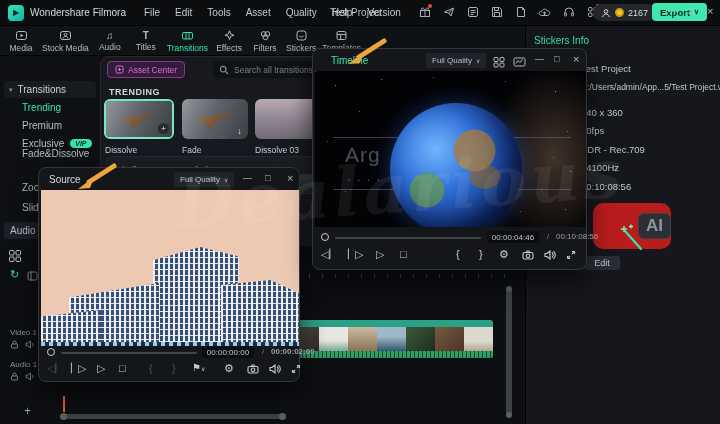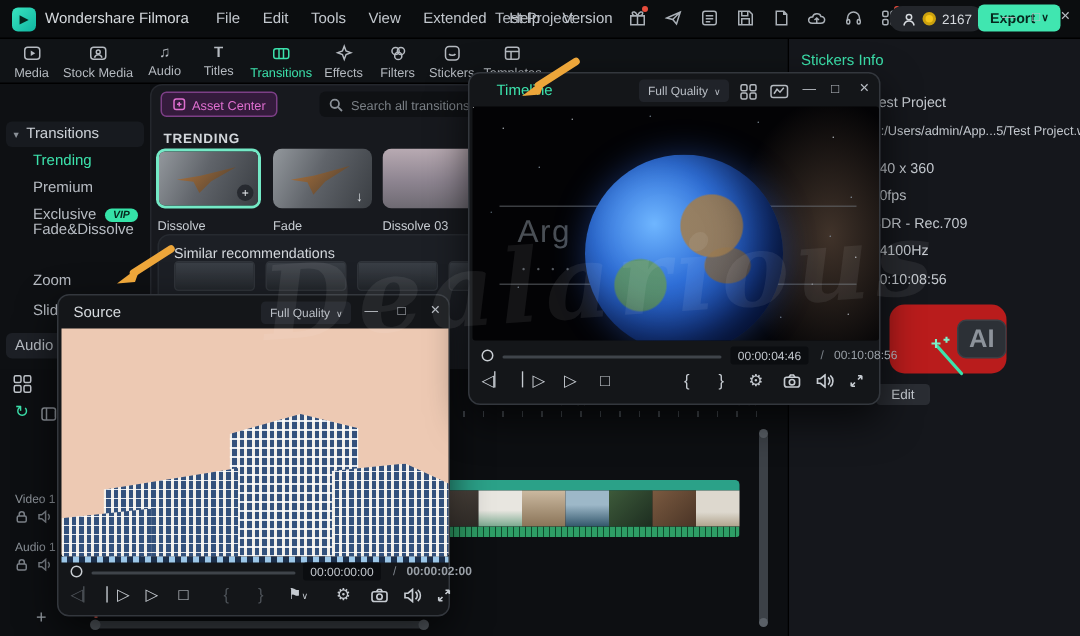--- a/index.html
+++ b/index.html
@@ -149,22 +149,22 @@
 
 <div id="app">
 
   <header class="titlebar">
     <div class="logo">▶</div>
     <span class="appname">Wondershare Filmora</span>
     <nav class="menus">
       <span>File</span>
       <span>Edit</span>
       <span>Tools</span>
-      <span>View</span>
-      <span>Extended</span>
+      <span>Asset</span>
+      <span>Quality</span>
       <span>Help</span>
       <span>Version</span>
     </nav>
     <span class="wintitle">Test Project</span>
     <div class="tb-icons">
       <span class="tb-ic">
           <svg width="12" height="12" viewBox="0 0 12 12">
             <rect x="1.5" y="4.5" width="9" height="6"></rect>
             <path d="M1.5 4.5h9M6 4.5v6M4 4.5c-2-.5-2-3 0-2.5 1 .3 2 2.5 2 2.5s1-2.2 2-2.5c2-.5 2 2 0 2.5"></path>
           </svg>
@@ -438,21 +438,21 @@
       </div>
       <div class="wave"></div>
     </div>
 
     <div class="vscroll"></div>
     <div class="hscroll"></div>
     <span class="addtrack">+</span>
   </section>
   <div class="playhead"></div>
 
-  <section class="window" style="left:38px; top:196px; width:262px; height:215px; z-index:10;">
+  <section class="window" style="left:38px; top:167px; width:262px; height:215px; z-index:10;">
     <div class="win-hdr">
       <span class="win-title">Source</span>
     </div>
     <div class="qpill" style="left:135px; top:4px;">
       <span>Full Quality</span>
       <span style="font-size:6px;">∨</span>
     </div>
     <span class="wctl" style="left:204px;">—</span>
     <span class="wctl" style="left:226px;">□</span>
     <span class="wctl" style="left:248px; font-size:11px; top:4px;">×</span>

